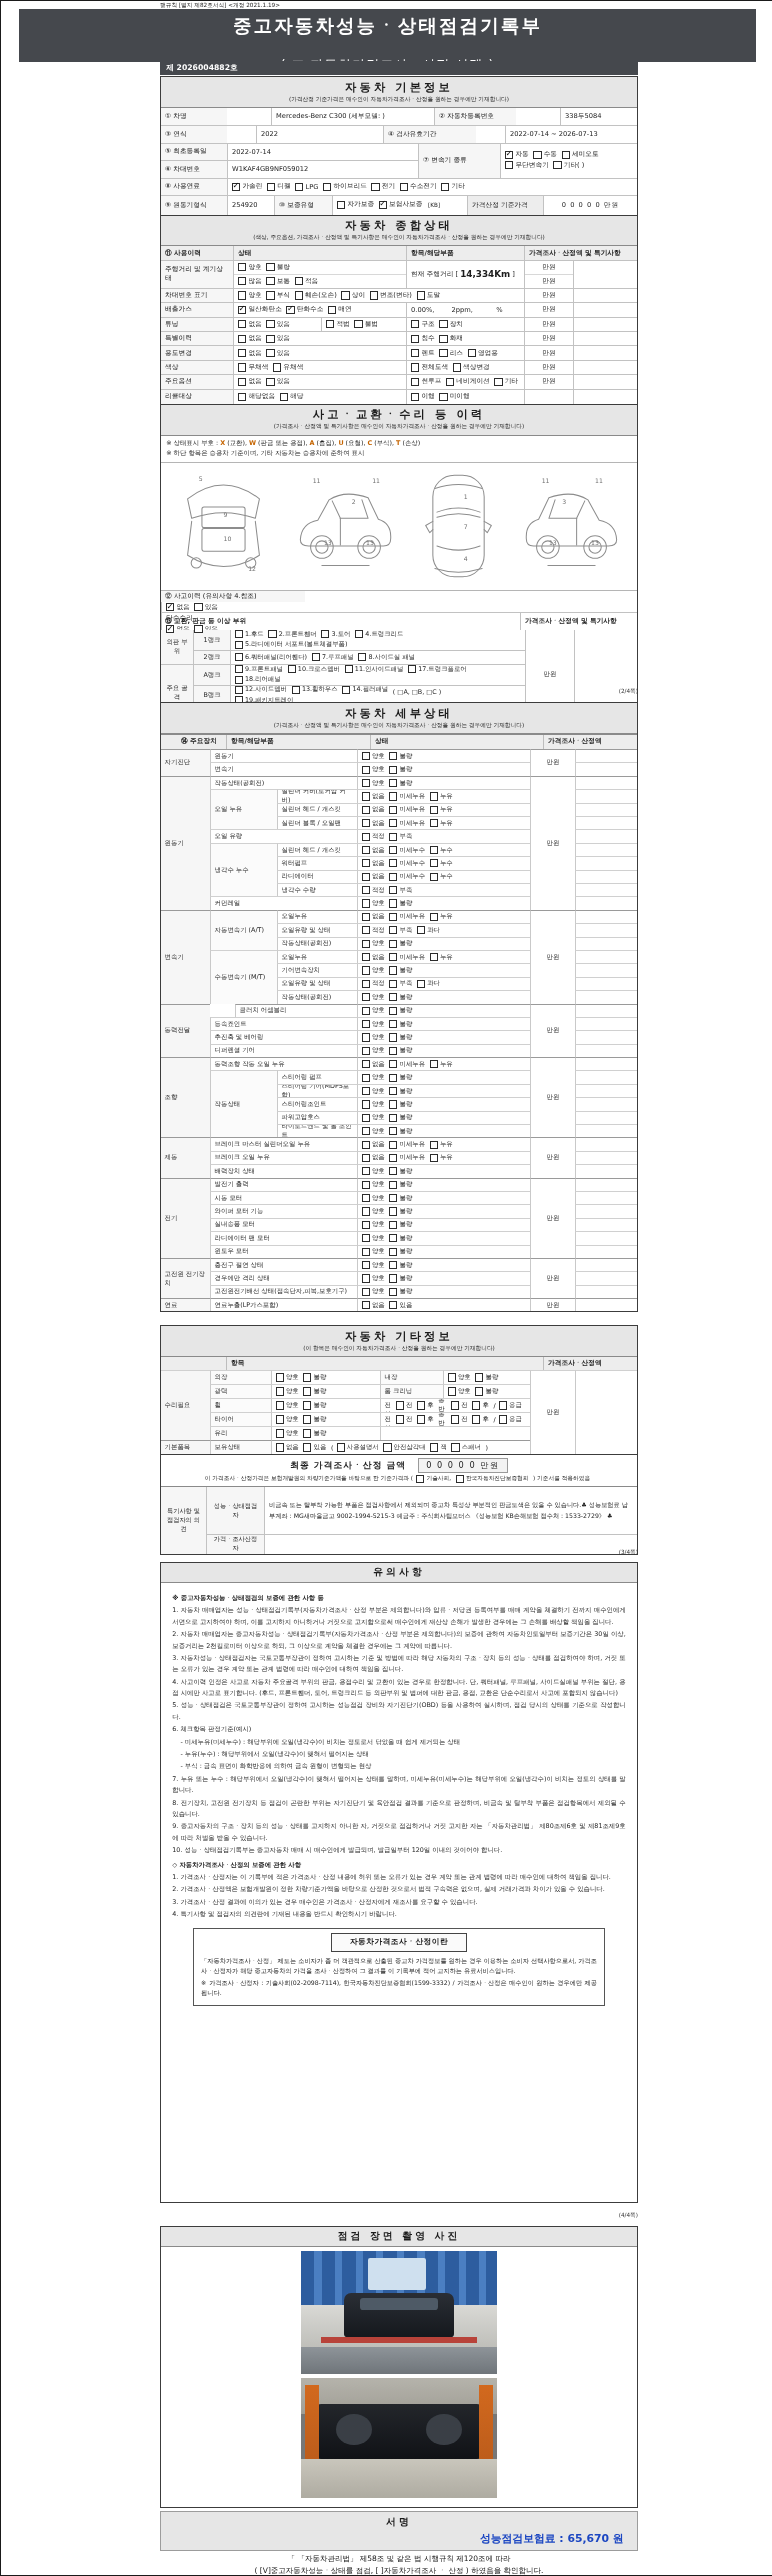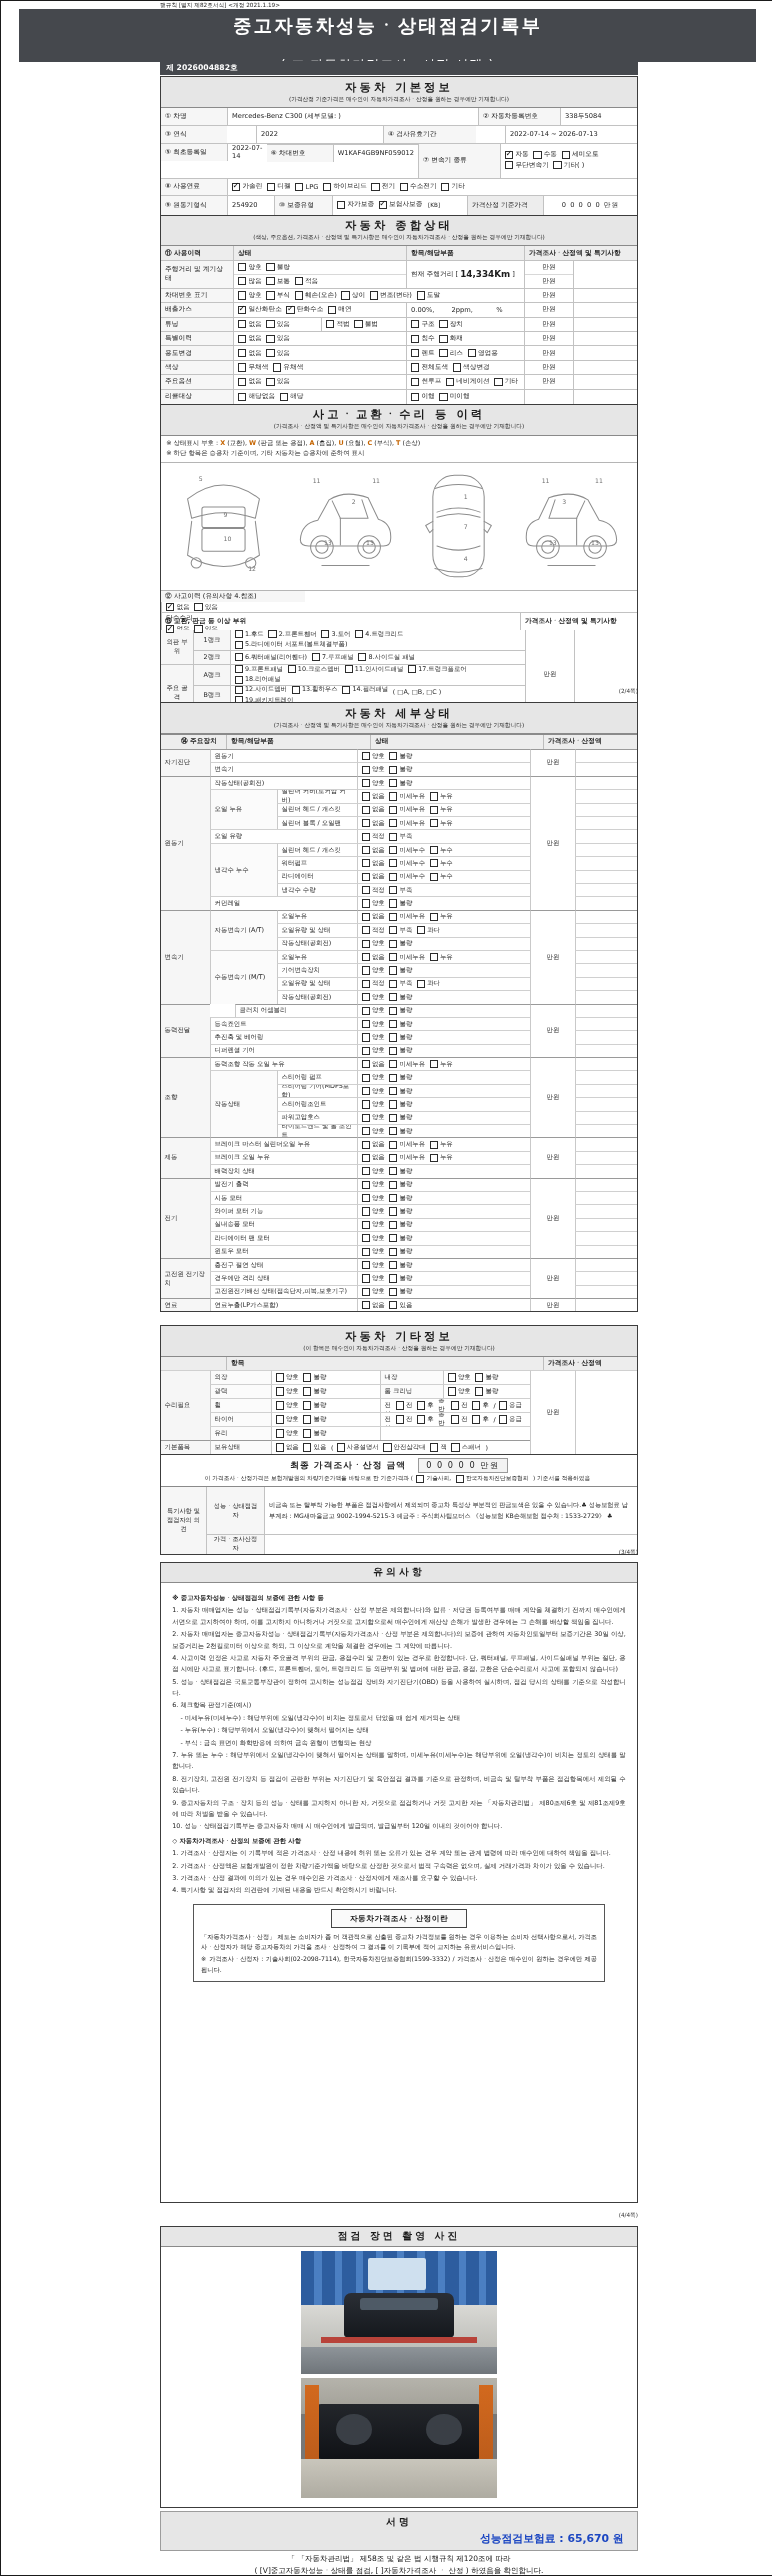--- a/index.html
+++ b/index.html
@@ -101,34 +101,34 @@
   </div>
   <div class="abs docno">제 2026004882호</div>
 
   <div class="abs box" style="top:75px;">
 
     <div class="shead" style="border-top:none;">
       <div class="st">자동차 기본정보</div>
       <div class="sn">(가격산정 기준가격은 매수인이 자동차가격조사ㆍ산정을 원하는 경우에만 기재합니다)</div>
     </div>
 
-    <div class="row" style="height:17px;border-top:none;">
+    <div class="row" style="height:17px;border-top:none;gap:44px;">
       <div class="cell lab" style="width:66px;">① 차명</div>
       <div class="cell" style="flex:1;">Mercedes-Benz C300 (세부모델: )</div>
       <div class="cell lab" style="width:82px;">② 자동차등록번호</div>
       <div class="cell" style="width:77px;">338두5084</div>
     </div>
     <div class="row" style="height:17px;gap:29px;">
       <div class="cell lab" style="width:66px;">③ 연식</div>
       <div class="cell" style="width:98px;">2022</div>
       <div class="cell lab" style="width:93px;">④ 검사유효기간</div>
       <div class="cell" style="flex:1;">2022-07-14 ~ 2026-07-13</div>
     </div>
     <div class="row" style="height:34px;">
-      <div style="width:257px;display:flex;flex-direction:row;">
+      <div style="width:257px;display:flex;flex-direction:column;">
         <div class="row" style="border-top:none;height:17px;">
           <div class="cell lab" style="width:66px;">⑤ 최초등록일</div>
           <div class="cell" style="flex:1;">2022-07-14</div>
         </div>
         <div class="row" style="height:17px;">
           <div class="cell lab" style="width:66px;">⑥ 차대번호</div>
           <div class="cell" style="flex:1;">W1KAF4GB9NF059012</div>
         </div>
       </div>
       <div class="cell lab" style="width:82px;">⑦ 변속기 종류</div>
@@ -1484,20 +1484,21 @@
   <div class="abs pagemark" style="top:1548px;">(3/4쪽)</div>
 
   <div class="abs box" style="top:1561px;height:641px;overflow:hidden;">
     <div class="shead" style="border-top:none;">
       <div class="st" style="font-size:9.8px;">유의사항</div>
     </div>
     <div class="notice-body" id="notice-body">
         <div class="nh">※ 중고자동차성능ㆍ상태점검의 보증에 관한 사항 등</div>
         <div class="ni">1.  자동차 매매업자는 성능ㆍ상태점검기록부(자동차가격조사ㆍ산정 부분은 제외합니다)와 압류ㆍ저당권 등록여부를 매매 계약을 체결하기 전까지 매수인에게 서면으로 고지하여야 하며, 이를 고지하지 아니하거나 거짓으로 고지함으로써 매수인에게 재산상 손해가 발생한 경우에는 그 손해를 배상할 책임을 집니다.</div>
         <div class="ni">2.  자동차 매매업자는 중고자동차성능ㆍ상태점검기록부(자동차가격조사ㆍ산정 부분은 제외합니다)의 보증에 관하여 자동차인도일부터 보증기간은 30일 이상, 보증거리는 2천킬로미터 이상으로 하되, 그 이상으로 계약을 체결한 경우에는 그 계약에 따릅니다.</div>
+        <div class="ni">3.  자동차성능ㆍ상태점검자는 국토교통부장관이 정하여 고시하는 기준 및 방법에 따라 해당 자동차의 구조ㆍ장치 등의 성능ㆍ상태를 점검하여야 하며, 거짓 또는 오류가 있는 경우 계약 또는 관계 법령에 따라 매수인에 대하여 책임을 집니다.</div>
         <div class="ni">4.  사고이력 인정은 사고로 자동차 주요골격 부위의 판금, 용접수리 및 교환이 있는 경우로 한정합니다. 단, 쿼터패널, 루프패널, 사이드실패널 부위는 절단, 용접 시에만 사고로 표기합니다. (후드, 프론트휀더, 도어, 트렁크리드 등 외판부위 및 범퍼에 대한 판금, 용접, 교환은 단순수리로서 사고에 포함되지 않습니다)</div>
         <div class="ni">5.  성능ㆍ상태점검은 국토교통부장관이 정하여 고시하는 성능점검 장비와 자기진단기(OBD) 등을 사용하여 실시하며, 점검 당시의 상태를 기준으로 작성합니다.</div>
         <div class="ni">6.  체크항목 판정기준(예시)</div>
         <div class="ni nsub">- 미세누유(미세누수) : 해당부위에 오일(냉각수)이 비치는 정도로서 닦았을 때 쉽게 제거되는 상태</div>
         <div class="ni nsub">- 누유(누수) : 해당부위에서 오일(냉각수)이 맺혀서 떨어지는 상태</div>
         <div class="ni nsub">- 부식 : 금속 표면이 화학반응에 의하여 금속 원형이 변형되는 현상</div>
         <div class="ni">7.  누유 또는 누수 : 해당부위에서 오일(냉각수)이 맺혀서 떨어지는 상태를 말하며, 미세누유(미세누수)는 해당부위에 오일(냉각수)이 비치는 정도의 상태를 말합니다.</div>
         <div class="ni">8.  전기장치, 고전원 전기장치 등 점검이 곤란한 부위는 자기진단기 및 육안점검 결과를 기준으로 판정하며, 비금속 및 탈부착 부품은 점검항목에서 제외될 수 있습니다.</div>
         <div class="ni">9.  중고자동차의 구조ㆍ장치 등의 성능ㆍ상태를 고지하지 아니한 자, 거짓으로 점검하거나 거짓 고지한 자는 「자동차관리법」 제80조제6호 및 제81조제9호에 따라 처벌을 받을 수 있습니다.</div>
         <div class="ni">10. 성능ㆍ상태점검기록부는 중고자동차 매매 시 매수인에게 발급되며, 발급일부터 120일 이내의 것이어야 합니다.</div>

